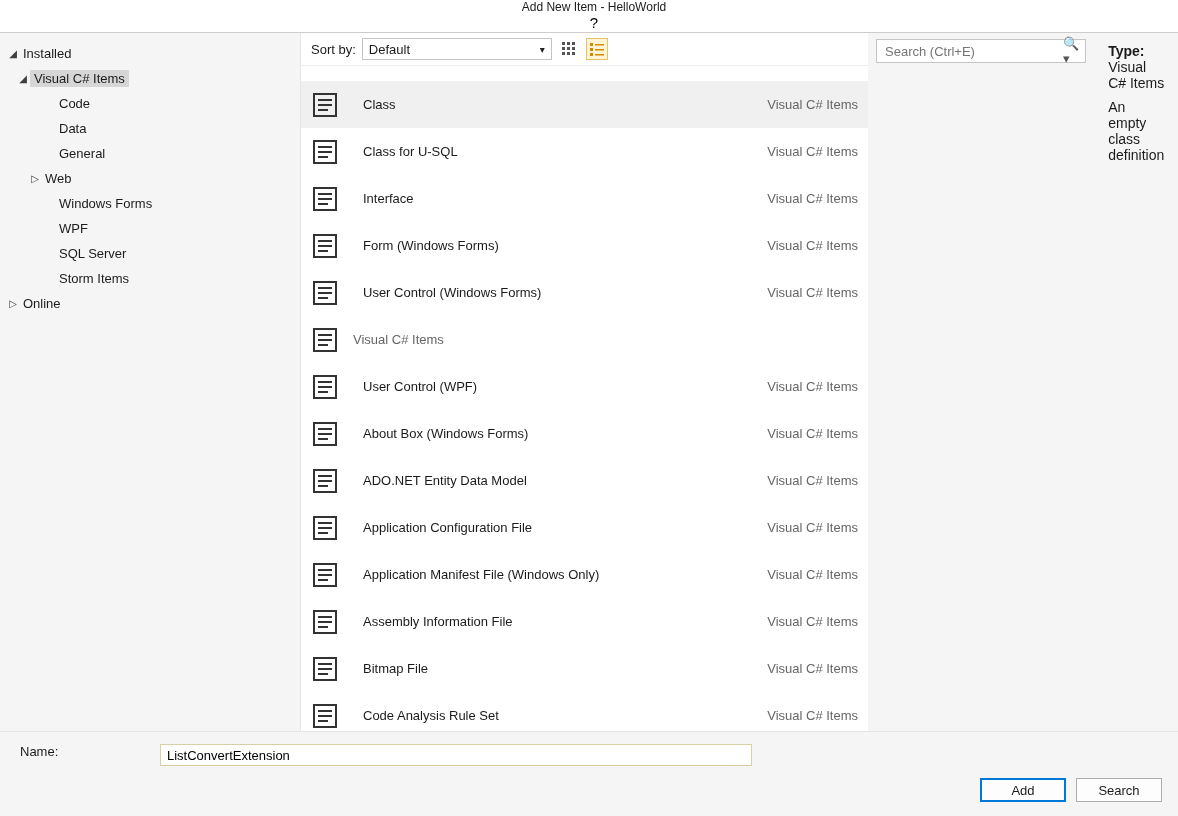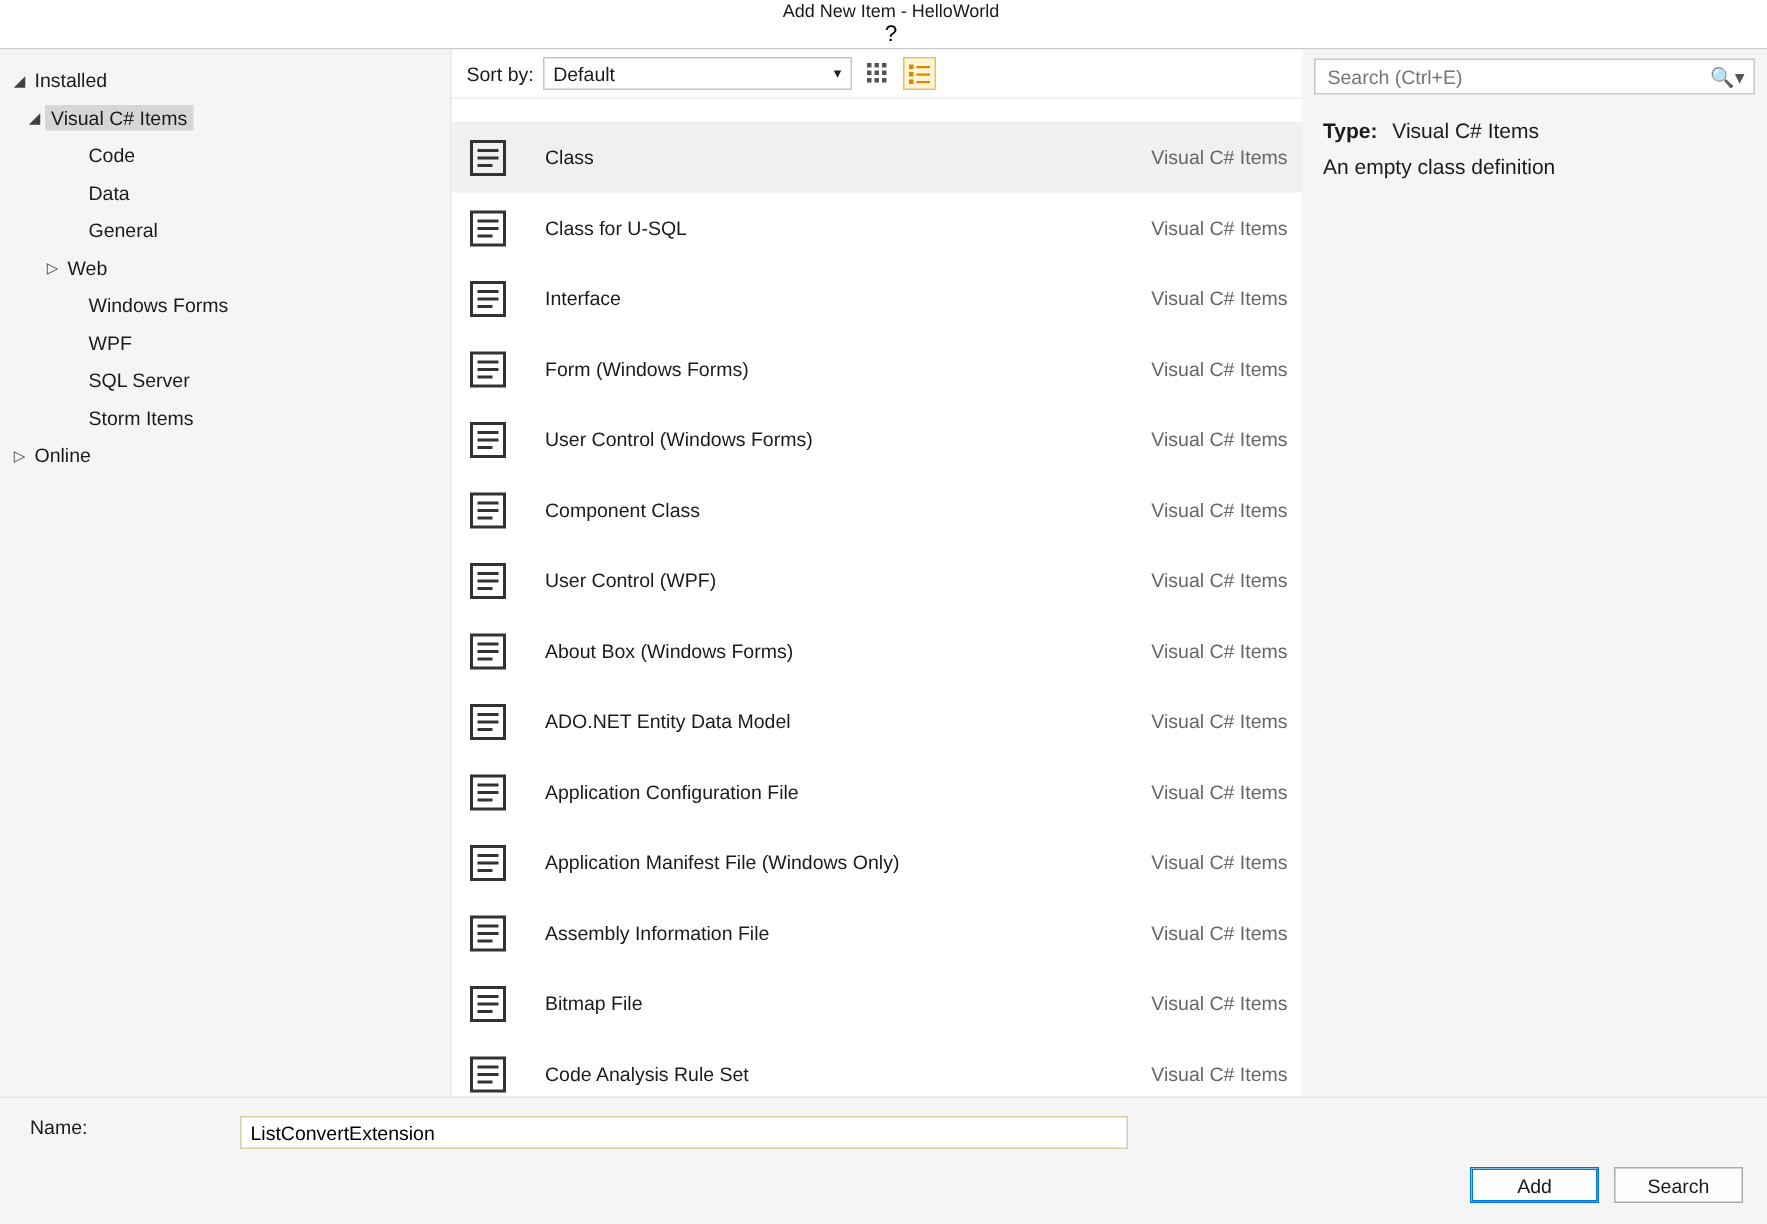--- a/index.html
+++ b/index.html
@@ -18,34 +18,34 @@
   .tree-row.indent1 { padding-left:16px;}
   .tree-row.indent2 { padding-left:42px;}
   .tree-row.indent2b { padding-left:28px;}
   .tree-row .lbl { padding:1px 4px; }
   .tree-row.selected .lbl { background:#d6d6d6; }
   .tree-label { padding-left:3px;}
   
   .center { flex:1; display:flex; flex-direction:column; background:#fff; border-left:1px solid #e5e5e5;gap:15px;}
   .center-header { height:33px; display:flex; align-items:center; padding:4px 6px; gap:6px; font-size:13px; border-bottom:1px solid #eee;}
   .sortlabel{ margin-left:4px;}
-  .sortsel { width:206px; height:22px; border:1px solid #c5c5c5; background:#fff; display:flex; align-items:center; padding:0 6px; font-size:13px; justify-content:space-between;}
+  .sortsel { width:190px; height:22px; border:1px solid #c5c5c5; background:#fff; display:flex; align-items:center; padding:0 6px; font-size:13px; justify-content:space-between;}
   .sortsel .caret{font-size:10px;color:#222;}
   .viewbtn { width:22px; height:22px; display:flex; align-items:center; justify-content:center; border:1px solid transparent;}
   .viewbtn.icons svg rect{fill:#555;}
   .viewbtn.active{ border:1px solid #e5c365; background:#fff4d6; }
   .center-header .spacer{flex:1;}
   .list { flex:1; overflow-y:scroll; position:relative;}
   .item-row { height:47px; display:flex; align-items:center; padding:0 10px 0 8px; gap:12px; font-size:13px;}
   .item-row.selected { background:#f0f0f0;}
   .item-row .icon { width:32px; height:32px; display:flex; align-items:center; justify-content:center;}
   .item-row .name { flex:1; padding-left:10px;}
   .item-row .cat { color:#666; font-size:13px; text-align:right;}
   
-  .details { width:310px; background:#f5f5f5; display:flex; flex-direction:column; }
+  .details { width:310px; background:#f5f5f5; display:flex; flex-direction:row; }
   .search-wrap{ padding:6px 8px;}
   .search { height:24px; border:1px solid #c5c5c5; background:#fff; display:flex; align-items:center; padding:0 6px;}
   .search input{ border:none; outline:none; flex:1; font-size:13px; color:#555; background:transparent;}
   .search .mag{ font-size:13px; color:#555;}
   .details-body{ padding:10px 14px; font-size:14px;}
   .details-body .typeline{ margin-bottom:8px;}
   .details-body .typeline b{ font-weight:600; margin-right:6px;}
   
   .bottom { height:85px; background:#f5f5f5; border-top:1px solid #e5e5e5; position:relative;}
   .namerow{ display:flex; align-items:flex-start; padding:12px 8px 0 20px; font-size:13px;}
@@ -212,21 +212,20 @@
         </div>
         <div class="item-row">
           <div class="icon">
             <svg width="28" height="28">
               <rect x="3" y="3" width="22" height="22" fill="none" stroke="#333" stroke-width="2"></rect>
               <rect x="7" y="8" width="14" height="2" fill="#333"></rect>
               <rect x="7" y="13" width="14" height="2" fill="#333"></rect>
               <rect x="7" y="18" width="10" height="2" fill="#333"></rect>
             </svg>
           </div>
-          <div class="name">Component Class</div>
           <div class="cat">Visual C# Items</div>
         </div>
         <div class="item-row">
           <div class="icon">
             <svg width="28" height="28">
               <rect x="3" y="3" width="22" height="22" fill="none" stroke="#333" stroke-width="2"></rect>
               <rect x="7" y="8" width="14" height="2" fill="#333"></rect>
               <rect x="7" y="13" width="14" height="2" fill="#333"></rect>
               <rect x="7" y="18" width="10" height="2" fill="#333"></rect>
             </svg>

